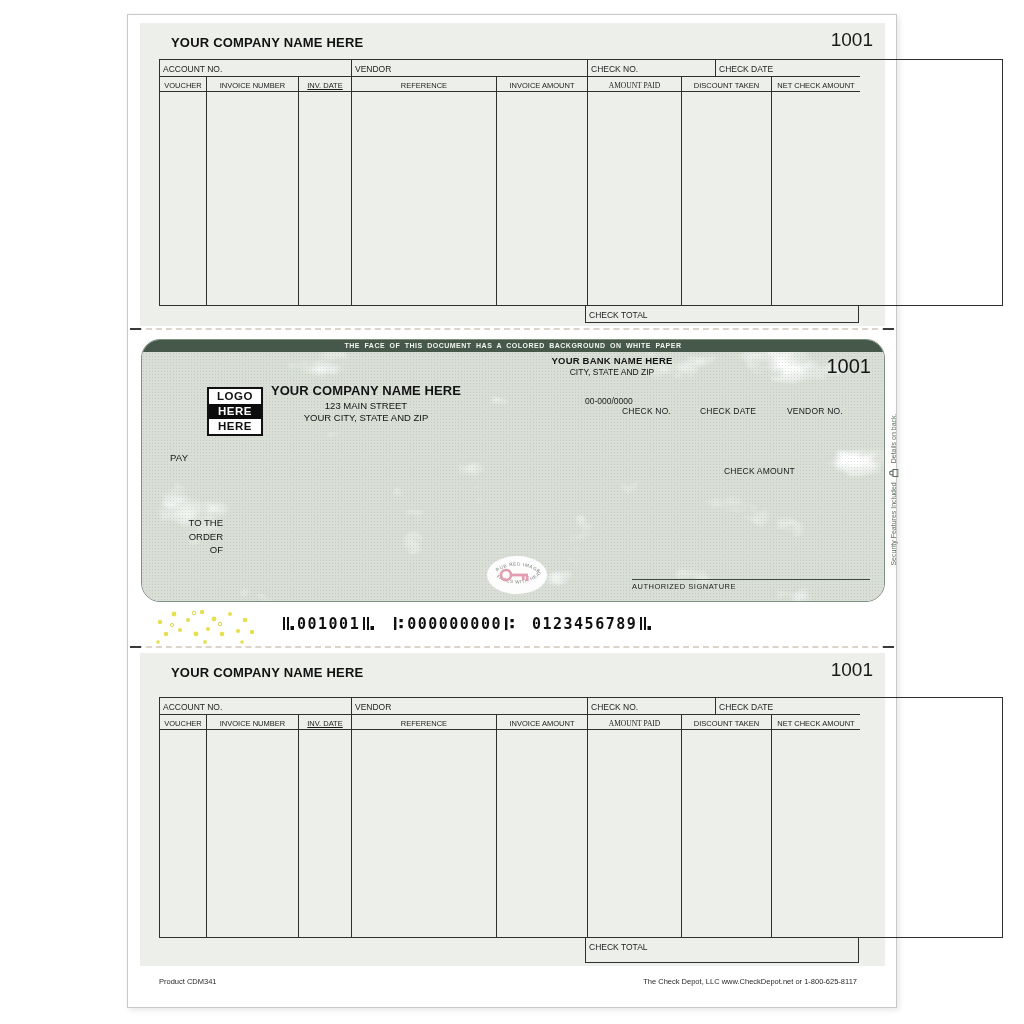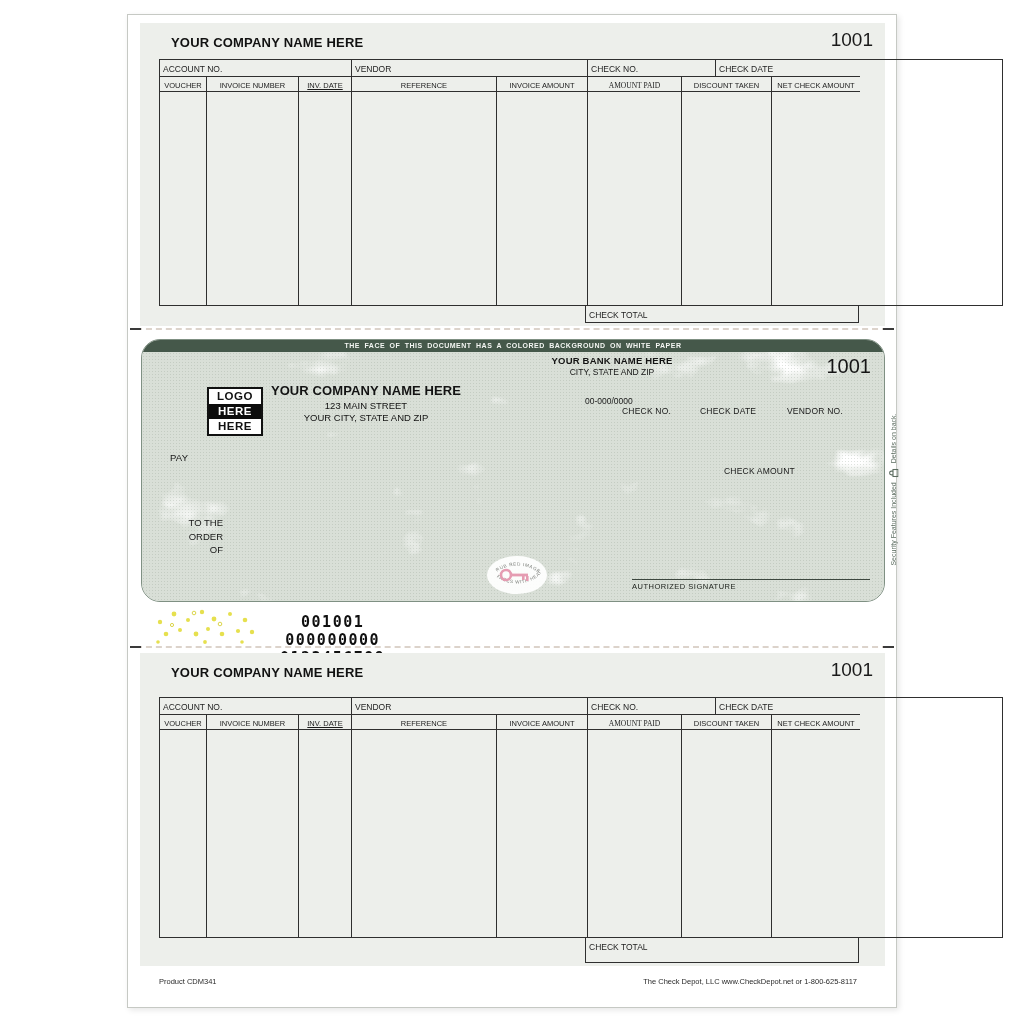--- a/index.html
+++ b/index.html
@@ -81,21 +81,21 @@
 
   
   .security-strip { position:absolute; left:659px; top:468px; width:212px; height:13px;
       transform:rotate(-90deg); display:flex; align-items:center; justify-content:center; gap:5px;
       font-size:7px; color:#5c6c60; white-space:nowrap; }
 
   
   .sparkles { position:absolute; left:22px; top:589px; }
   .micr { position:absolute; left:152px; top:598px; height:22px; display:flex; align-items:center;
           font-family:"DejaVu Sans Mono", monospace; font-size:15px; font-weight:600;
-          letter-spacing:1.5px; color:#101010;flex-direction:column; }
+          letter-spacing:1.5px; color:#101010; }
   .micr svg { margin:0 3px; }
   .micr .gap { width:14px; }
 
   
   .footer-left { position:absolute; left:31px; top:962px; font-size:7.5px; color:#2a2a2a; }
   .footer-right { position:absolute; right:39px; top:962px; font-size:7.5px; color:#2a2a2a; }
 </style>
 </head>
 <body>
 

